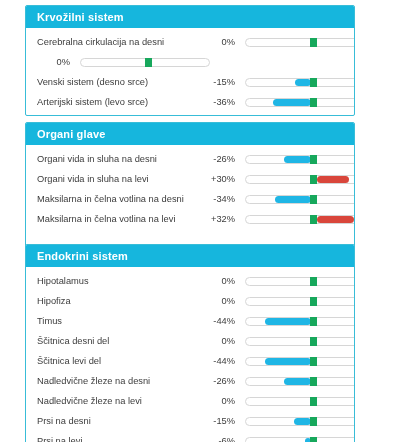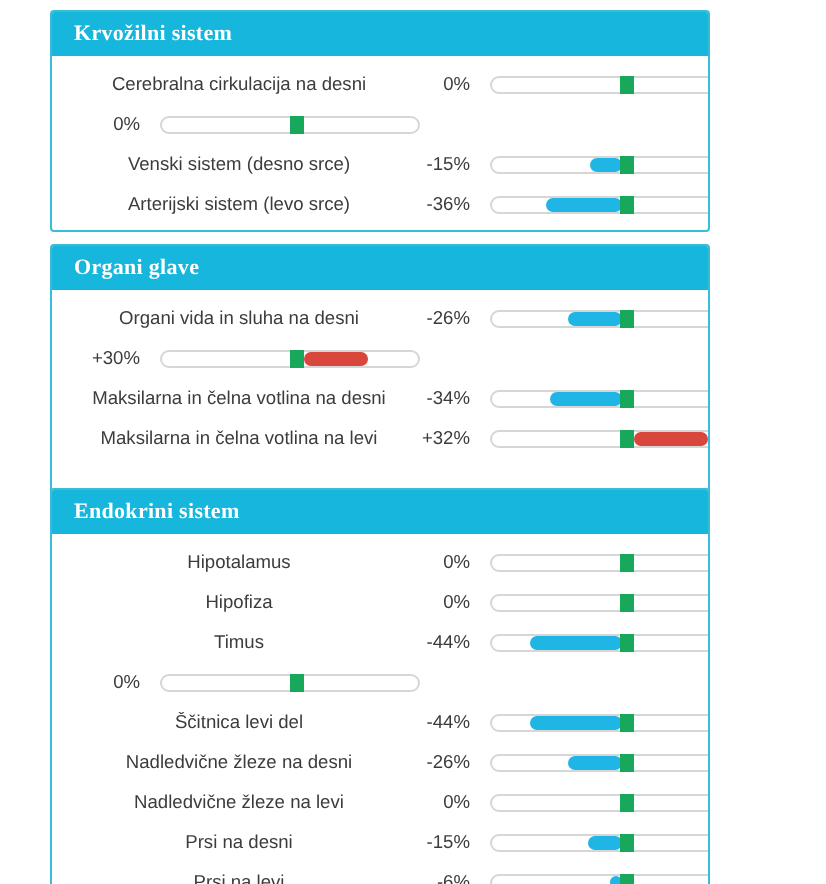--- a/index.html
+++ b/index.html
@@ -30,21 +30,20 @@
     border: 1px solid #38bdd8;
     border-radius: 2px;
     overflow: hidden;
   }
   .card-header {
     height: 22px;
     background: #16b6dd;
     display: flex;
     align-items: center;
     padding: 0 0 0 11px;
-    font-family: Liberation Serif, serif;
   }
   .card-title {
     color: #ffffff;
     font-size: 11px;
     font-weight: bold;
     letter-spacing: 0.15px;
     white-space: nowrap;
   }
   .card-body {
     padding: 4px 0 5px 0;
@@ -54,21 +53,20 @@
     align-items: center;
     height: 20px;
     padding: 0 0 0 11px;
   }
   .row-label {
     font-size: 9.3px;
     color: #3c3c3c;
     white-space: nowrap;
     flex: 0 0 165px;
     overflow: hidden;
-    text-align: center;
   }
   .row-value {
     font-size: 9.3px;
     color: #3c3c3c;
     text-align: right;
     flex: 0 0 33px;
     white-space: nowrap;
   }
   .bar-wrap {
     flex: 0 0 130px;
@@ -163,20 +161,21 @@
           <div class="row-label">Organi vida in sluha na desni</div>
           <div class="row-value">-26%</div>
           <div class="bar-wrap">
             <div class="bar-track">
               <div class="bar-fill neg" style="left: 37.7px; width: 27.3px;"></div>
             </div>
             <div class="bar-marker" style="left: 65px;"></div>
           </div>
         </div>
         <div class="row">
+          <div class="row-label">Organi vida in sluha na levi</div>
           <div class="row-value">+30%</div>
           <div class="bar-wrap">
             <div class="bar-track">
               <div class="bar-fill pos" style="left: 71px; width: 31.5px;"></div>
             </div>
             <div class="bar-marker" style="left: 65px;"></div>
           </div>
         </div>
         <div class="row">
           <div class="row-label">Maksilarna in čelna votlina na desni</div>
@@ -225,20 +224,21 @@
           <div class="row-label">Timus</div>
           <div class="row-value">-44%</div>
           <div class="bar-wrap">
             <div class="bar-track">
               <div class="bar-fill neg" style="left: 18.8px; width: 46.2px;"></div>
             </div>
             <div class="bar-marker" style="left: 65px;"></div>
           </div>
         </div>
         <div class="row">
+          <div class="row-label">Ščitnica desni del</div>
           <div class="row-value">0%</div>
           <div class="bar-wrap">
             <div class="bar-track"></div>
             <div class="bar-marker" style="left: 65px;"></div>
           </div>
         </div>
         <div class="row">
           <div class="row-label">Ščitnica levi del</div>
           <div class="row-value">-44%</div>
           <div class="bar-wrap">

